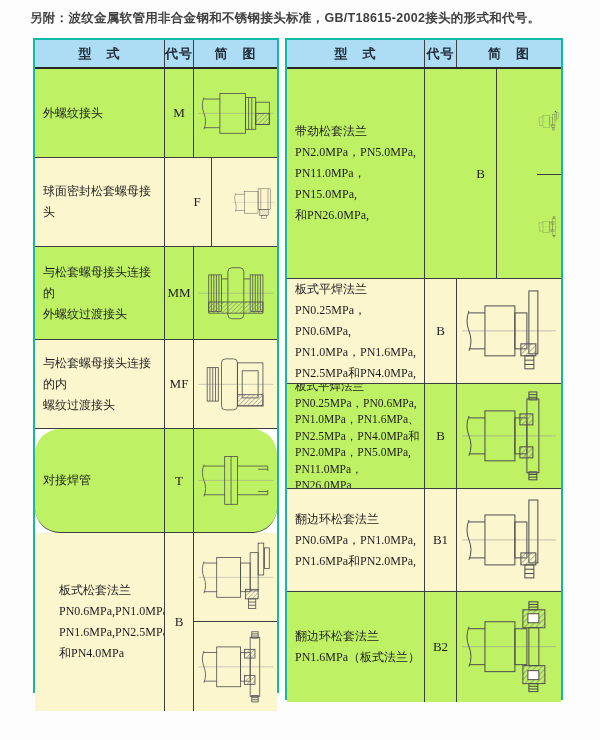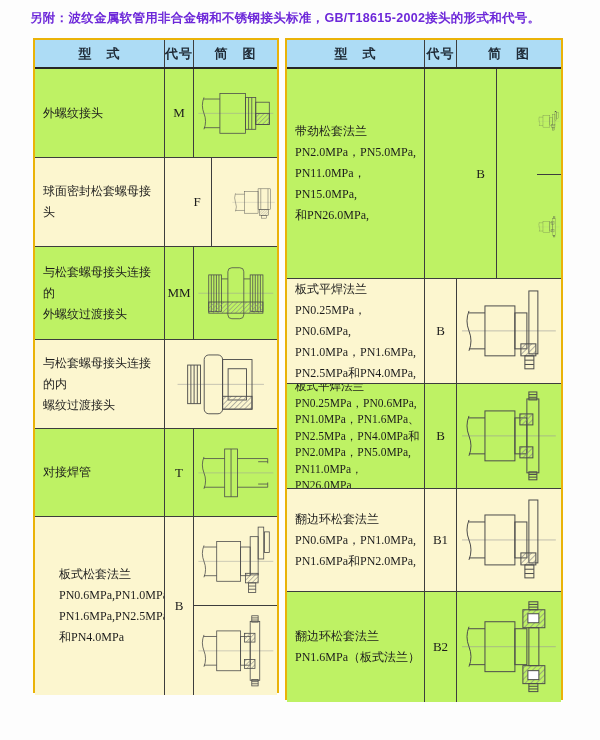--- a/index.html
+++ b/index.html
@@ -1,21 +1,21 @@
 <!DOCTYPE html>
 <html><head>
 <meta charset="utf-8">
 <style>
   html,body{margin:0;padding:0;background:#fff;}
   #page{position:relative;width:600px;height:740px;background:#fdfdfd;overflow:hidden;
         font-family:"Liberation Serif","DejaVu Serif",serif;color:#1c1c1c;}
   #title{position:absolute;left:30px;top:10px;width:556px;
          font-family:"Liberation Sans","DejaVu Sans",sans-serif;
-         font-weight:bold;font-size:12.5px;letter-spacing:0.3px;color:#6d28d9;}
-  .table{position:absolute;border:2px solid #eab308;background:#fff;box-sizing:border-box;}
+         font-weight:bold;font-size:12.5px;letter-spacing:0.3px;color:#404040;}
+  .table{position:absolute;border:2px solid #14b8a6;background:#fff;box-sizing:border-box;}
   .tr{display:flex;box-sizing:border-box;border-bottom:1px solid #3d3d3d;background:#bef264;}
   .tr:last-child{border-bottom:none;}
   .tr.header{background:#addcf5;border-bottom:2px solid #262626;
              font-size:13px;font-weight:bold;color:#202c38;}
   .td{box-sizing:border-box;border-right:1px solid #3d3d3d;display:flex;
       align-items:center;overflow:hidden;}
   .td:last-child{border-right:none;}
   .td.hd{justify-content:center;letter-spacing:1px;}
   .td.type{padding:4px 3px 4px 8px;font-size:12px;line-height:21px;}
   .td.type .txt{white-space:pre-line;}
@@ -137,20 +137,23 @@
                 </g>
               </svg>
             </div>
           </div>
         </div>
         <div class="tr hl" style="height: 89px;">
           <div class="td type" style="width: 130px; flex: 0 0 auto; justify-content: center;">
             <span class="txt">与松套螺母接头连接的内
 螺纹过渡接头</span>
           </div>
+          <div class="td code" style="width: 29px; flex: 0 0 auto;">
+            <span>MF</span>
+          </div>
           <div class="td diag" style="flex: 1 1 0%;">
             <div class="subdiag">
               <svg viewBox="0 0 100 90" preserveAspectRatio="xMidYMid meet">
                 <defs>
                   <pattern id="h4" patternUnits="userSpaceOnUse" width="4" height="4" patternTransform="rotate(45)">
                     <line x1="0" y1="0" x2="0" y2="4" stroke="#858585" stroke-width="1.3"></line>
                   </pattern>
                 </defs>
                 <g fill="none" stroke="#4c4c4c" stroke-width="1">
                   <line x1="3" y1="45" x2="97" y2="45" stroke="#9a9a9a" stroke-width="0.6"></line>
@@ -160,21 +163,21 @@
                   <line x1="24.5" y1="24" x2="24.5" y2="66"></line>
                   <rect x="32" y="13" width="20" height="64" rx="5"></rect>
                   <rect x="52" y="18" width="32" height="54"></rect>
                   <rect x="58" y="28" width="20" height="34"></rect>
                   <rect x="52" y="58" width="32" height="14" fill="url(#h4)"></rect>
                 </g>
               </svg>
             </div>
           </div>
         </div>
-        <div class="tr" style="height: 88px;">
+        <div class="tr" style="height: 104px; border-radius: 25px;">
           <div class="td type" style="width: 130px; flex: 0 0 auto;">
             <span class="txt">对接焊管</span>
           </div>
           <div class="td code" style="width: 29px; flex: 0 0 auto;">
             <span>T</span>
           </div>
           <div class="td diag" style="flex: 1 1 0%;">
             <div class="subdiag">
               <svg viewBox="0 0 100 90" preserveAspectRatio="xMidYMid meet">
                 <defs>

